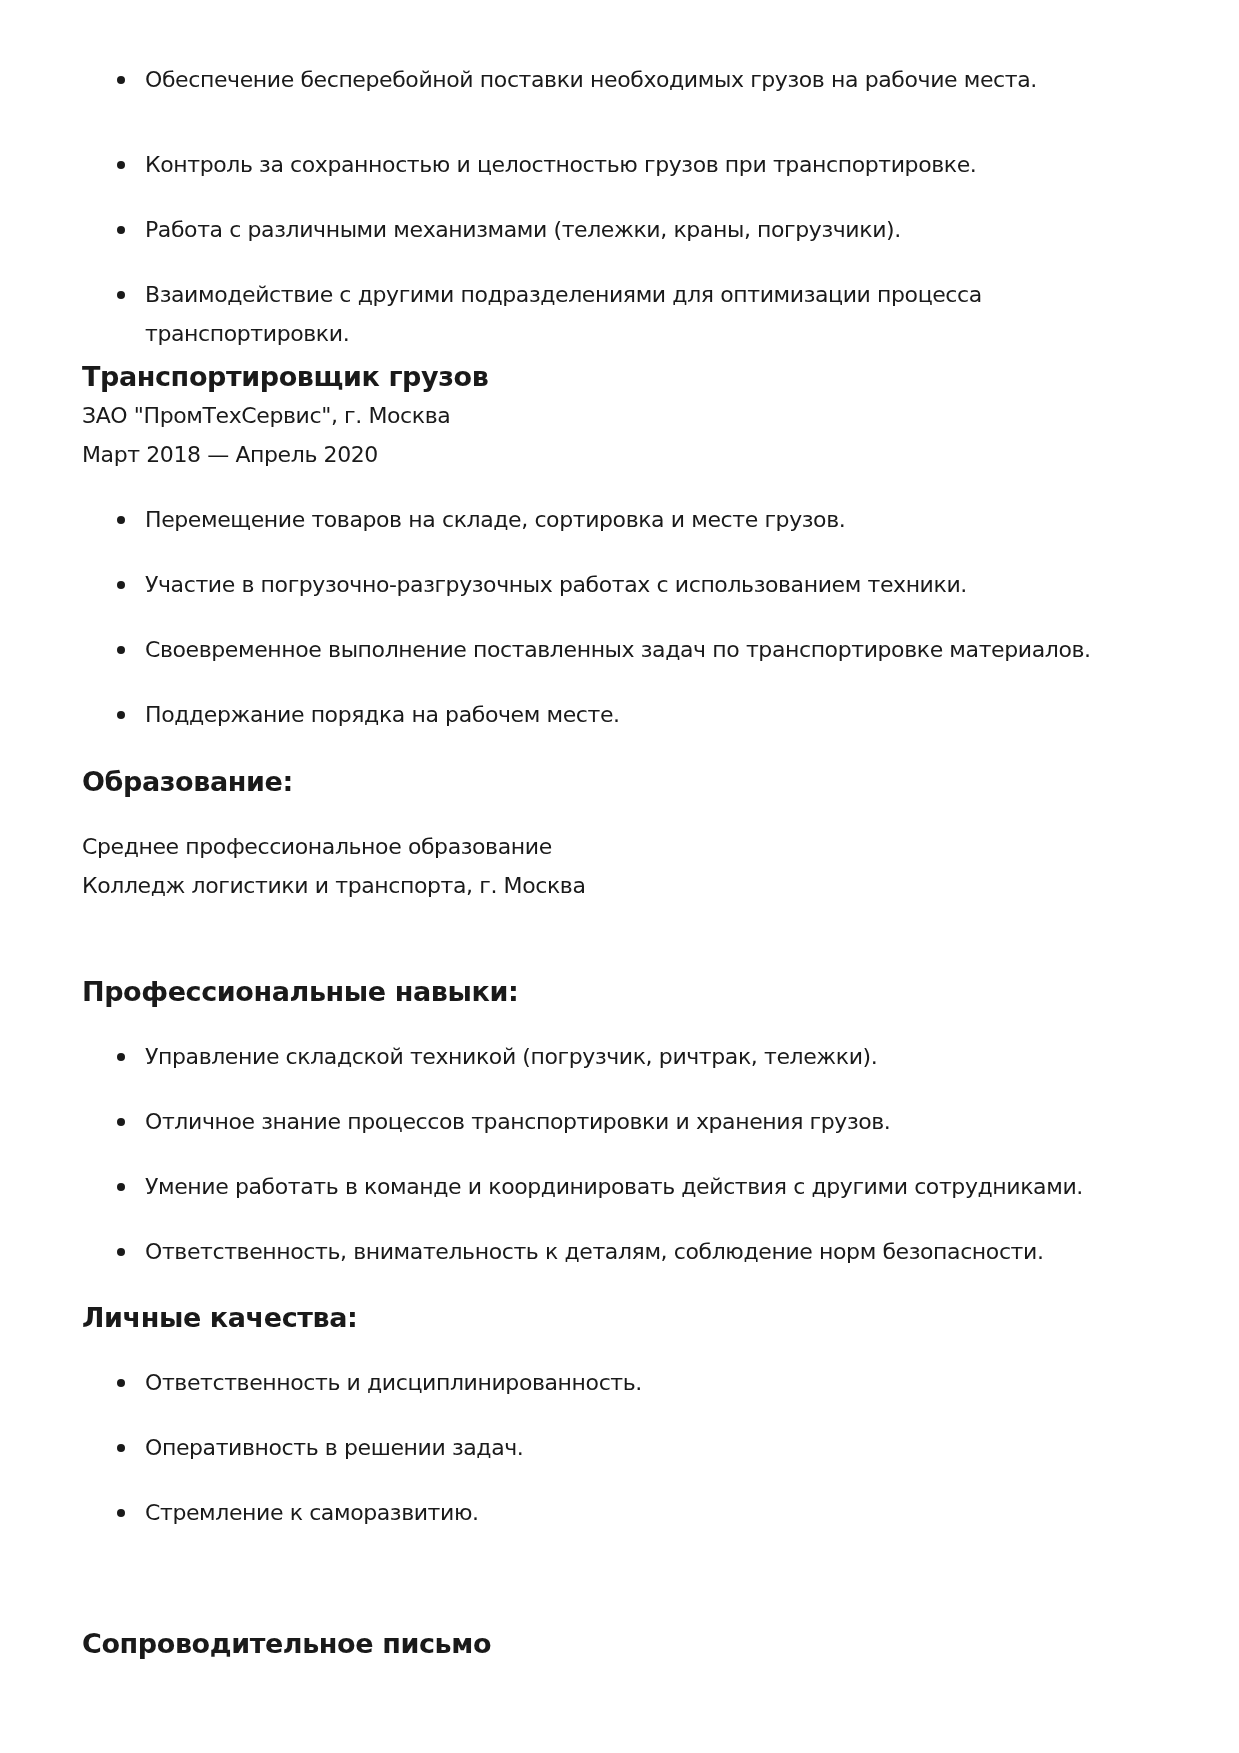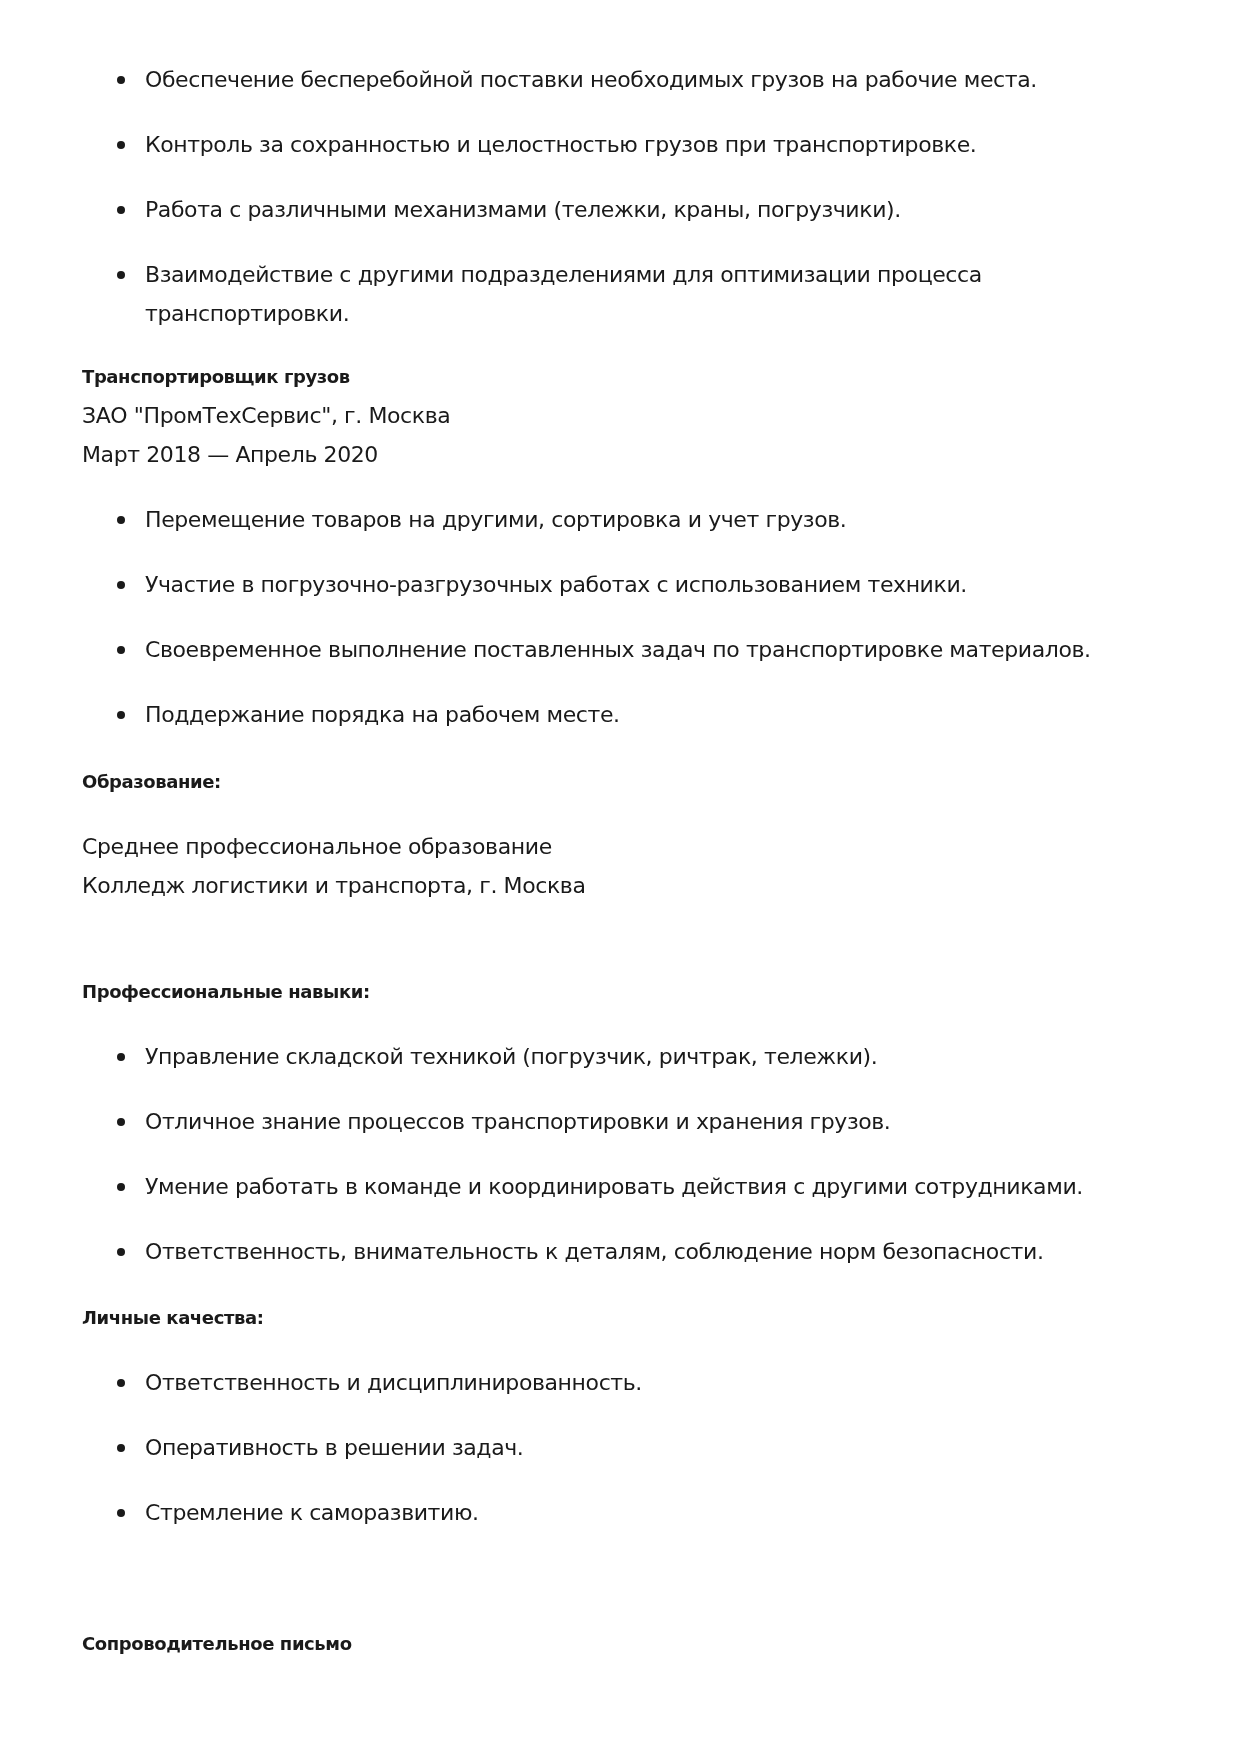--- a/index.html
+++ b/index.html
@@ -5,43 +5,43 @@
     html, body { margin: 0; padding: 0; background: #ffffff; }
     body {
       width: 1239px; height: 1753px; overflow: hidden; position: relative;
       font-family: "DejaVu Sans", sans-serif; color: #1a1a1a;
     }
     .page { position: absolute; left: 82px; top: 0; width: 1080px; }
     .txt { font-size: 22px; line-height: 39px; letter-spacing: -0.4px; }
     ul.blist { list-style: none; margin: 0; padding: 0; }
     ul.blist li { position: relative; padding-left: 63px; font-size: 22px; line-height: 39px; letter-spacing: -0.4px; }
     ul.blist li .dot { position: absolute; left: 35px; top: 16px; width: 8px; height: 8px; border-radius: 50%; background: #1a1a1a; }
-    .h { font-weight: bold; font-size: 18px; line-height: 39px; letter-spacing: -0.4px; }
+    .h { font-weight: bold; font-size: 27px; line-height: 39px; letter-spacing: -0.4px; }
     .abs { position: absolute; left: 0; }
   </style>
 </head>
 <body>
 
 <div class="page">
 
   <ul class="blist abs" style="top:60px; width:1000px;">
     <li style="height:65px;"><span class="dot"></span><span>Обеспечение бесперебойной поставки необходимых грузов на рабочие места.</span></li>
-    <li style="height:65px;"><span class="dot"></span><span>Контроль за сохранностью и целостностью грузов при транспортировке.</span></li>
+    <li style="height:65px;margin-top:20px;"><span class="dot"></span><span>Контроль за сохранностью и целостностью грузов при транспортировке.</span></li>
     <li style="height:65px;"><span class="dot"></span><span>Работа с различными механизмами (тележки, краны, погрузчики).</span></li>
     <li style="width:900px;"><span class="dot"></span><span>Взаимодействие с другими подразделениями для оптимизации процесса транспортировки.</span></li>
   </ul>
 
   <div class="abs" style="top:357px;">
     <div class="h">Транспортировщик грузов</div>
     <div class="txt">ЗАО "ПромТехСервис", г. Москва</div>
     <div class="txt">Март 2018 — Апрель 2020</div>
   </div>
 
   <ul class="blist abs" style="top:500px; width:1100px;">
-    <li style="height:65px;"><span class="dot"></span><span>Перемещение товаров на другими, сортировка и учет грузов.</span></li>
+    <li style="height:65px;"><span class="dot"></span><span>Перемещение товаров на складе, сортировка и месте грузов.</span></li>
     <li style="height:65px;"><span class="dot"></span><span>Участие в погрузочно-разгрузочных работах с использованием техники.</span></li>
     <li style="height:65px;"><span class="dot"></span><span>Своевременное выполнение поставленных задач по транспортировке материалов.</span></li>
     <li><span class="dot"></span><span>Поддержание порядка на рабочем месте.</span></li>
   </ul>
 
   <div class="h abs" style="top:762px;">Образование:</div>
   <div class="abs" style="top:827px;">
     <div class="txt">Среднее профессиональное образование</div>
     <div class="txt">Колледж логистики и транспорта, г. Москва</div>
   </div>

